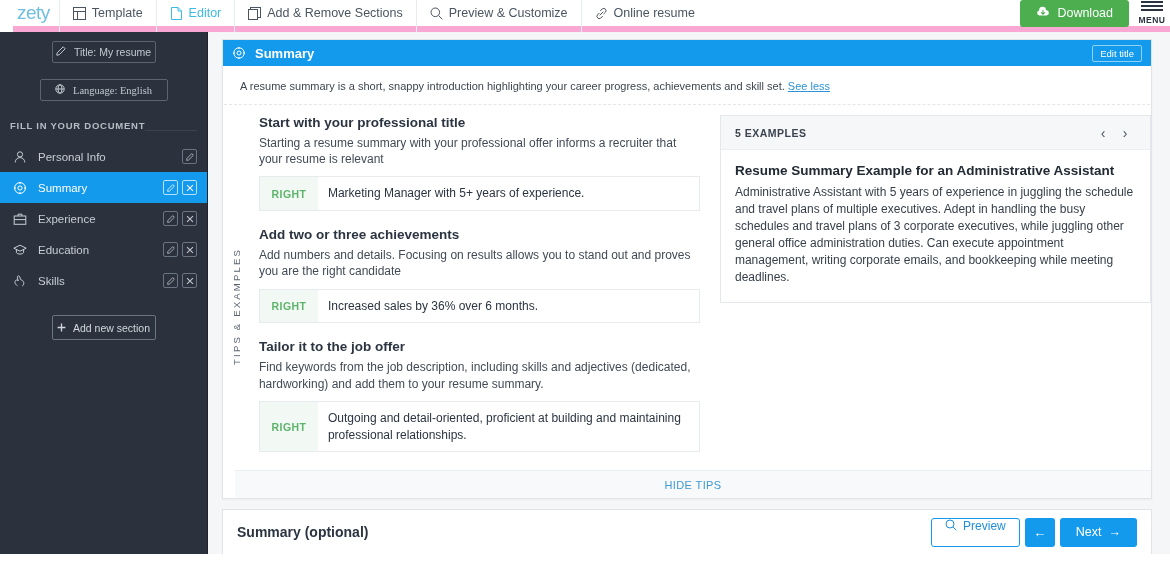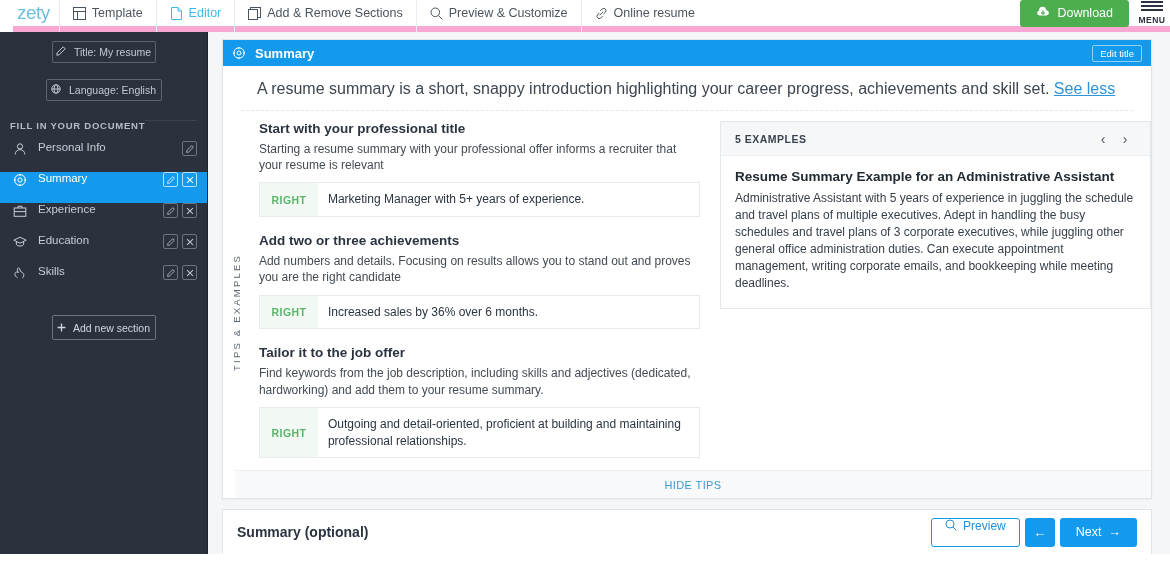--- a/index.html
+++ b/index.html
@@ -58,35 +58,35 @@
     border-right: 1px solid #1f242c; flex-shrink: 0;
     position: relative; overflow: hidden;
   }
   .side-btn {
     margin: 16px auto; display: flex; align-items: center; justify-content: center;
     gap: 8px; width: 104px; height: 22px;
     border: 1px solid #5c6471; color: #c3c9d1; font-size: 10.5px;
     border-radius: 2px; cursor: pointer; background: transparent;
     font-family: "Liberation Sans", sans-serif;
   }
-  .side-btn.wide { width: 116px; }
+  .side-btn.wide { width: 128px; font-family: Liberation Serif, serif; }
   .side-btn svg { flex-shrink: 0; }
   .sb1 { margin-top: 9px; }
   .sb2 { margin-top: 8px; }
 
   .fill-label {
-    display: flex; align-items: flex-start; gap: 0;
+    display: flex; align-items: flex-end; gap: 0;
     margin: 19px 10px 0 10px;
     font-size: 9.5px; color: #b6bcc4; letter-spacing: 0.75px; font-weight: bold;
   }
   .fill-label .rule { flex: 1; height: 1px; background: #3c434e; }
 
   .snav { margin-top: 10px; }
   .srow {
-    display: flex; height: 31px;
+    display: flex; align-items: center; height: 31px;
     padding: 0 10px 0 12px; gap: 11px; cursor: pointer; position: relative;
   }
   .srow.active { background: #139aec; }
   .srow .sicon { width: 15px; height: 15px; display: flex; align-items: center; justify-content: center; flex-shrink: 0; }
   .srow .slabel { font-size: 11.5px; color: #c8cdd4; flex: 1; }
   .srow.active .slabel { color: #ffffff; }
   .srow .sacts { display: flex; gap: 4px; }
   .sq {
     width: 15px; height: 15px; border: 1px solid #6b7482;
     display: flex; align-items: center; justify-content: center;
@@ -116,22 +116,22 @@
   }
   .tips-head .thicon { width: 14px; height: 14px; display: flex; align-items: center; justify-content: center; }
   .tips-head .thtitle { color: #fff; font-size: 13px; font-weight: bold; flex: 1; }
   .edit-title-btn {
     border: 1px solid #8fd2f5; color: #ffffff; background: transparent;
     font-size: 9.5px; padding: 2px 7px; border-radius: 2px; cursor: pointer;
     font-family: "Liberation Sans", sans-serif;
   }
 
   .intro {
-    padding: 14px 4px 12px 16px; font-size: 16px; color: #3d4650;
-    border-bottom: 1px dashed #e3e7ea; margin: 0 18px;
+    padding: 14px 4px 12px 16px; font-size: 11px; color: #3d4650;
+    border-bottom: 1px dashed #e3e7ea; margin: 0 1px;
   }
   .intro a { color: #2f93d6; text-decoration: underline; cursor: pointer; }
 
   .tips-body { display: flex; padding: 10px 0 0 0; position: relative; }
 
   .vtab {
     width: 28px; display: flex; align-items: center; justify-content: center;
     padding-top: 30px;
   }
   .vtab .vtext {

